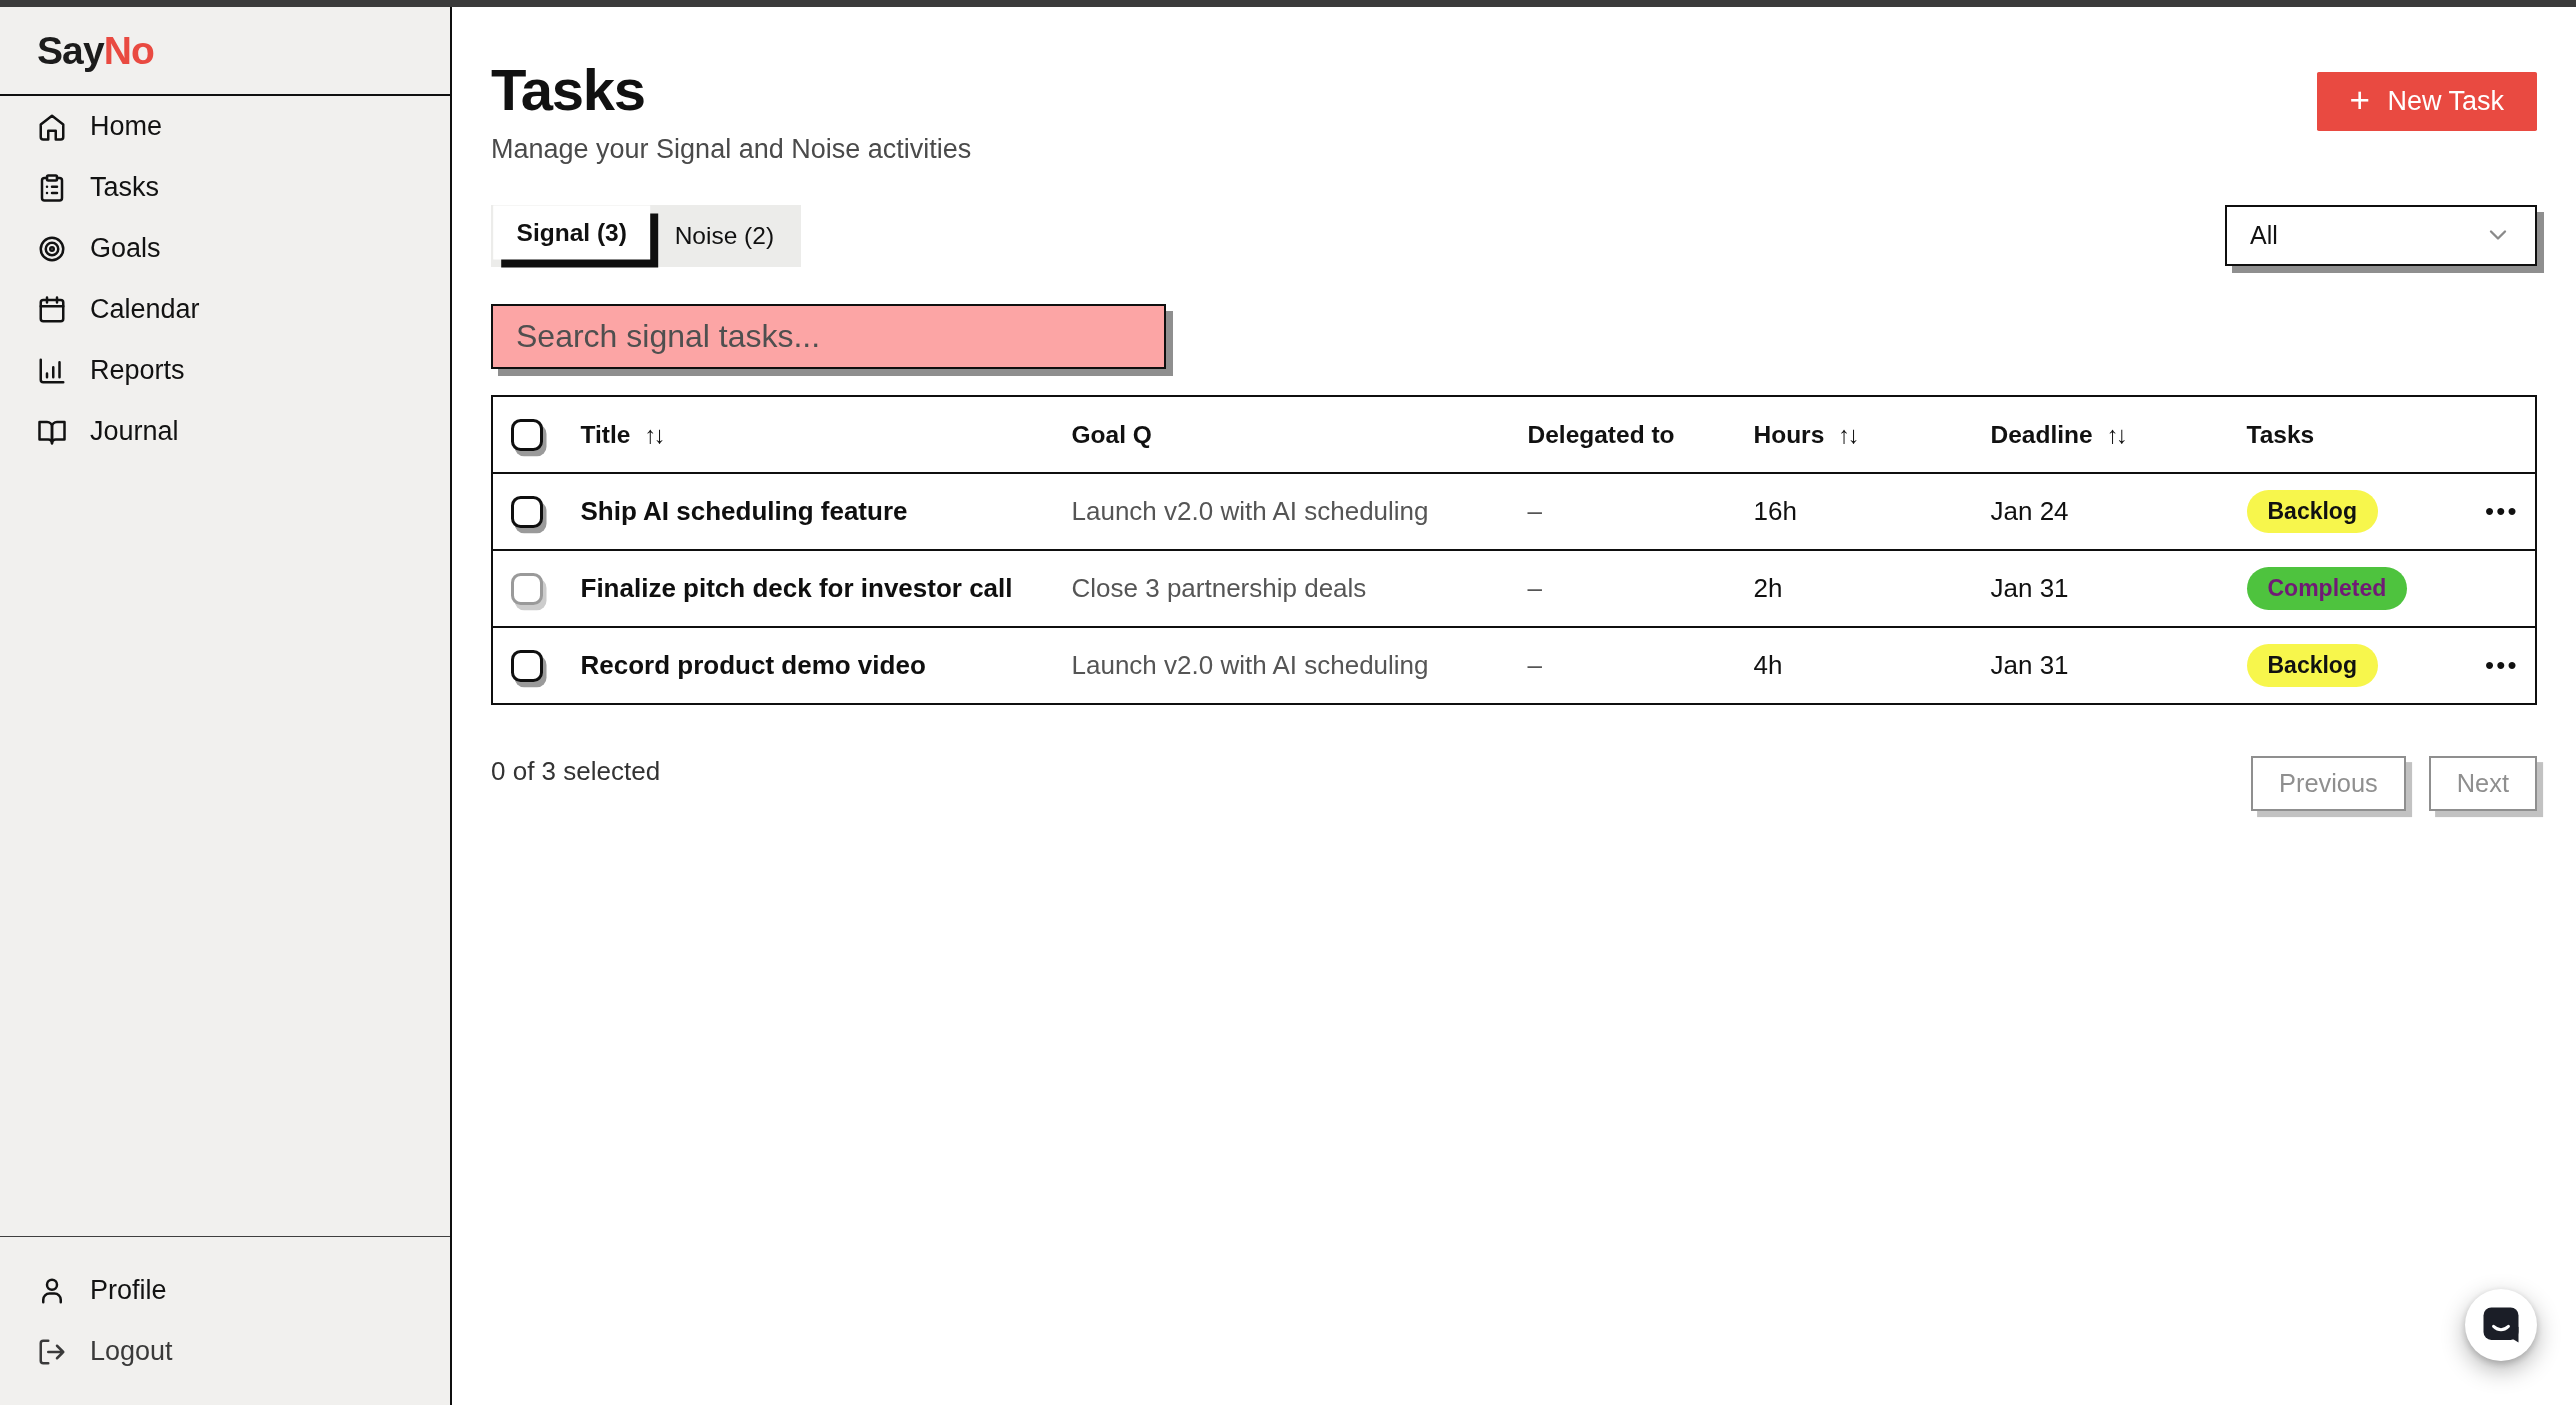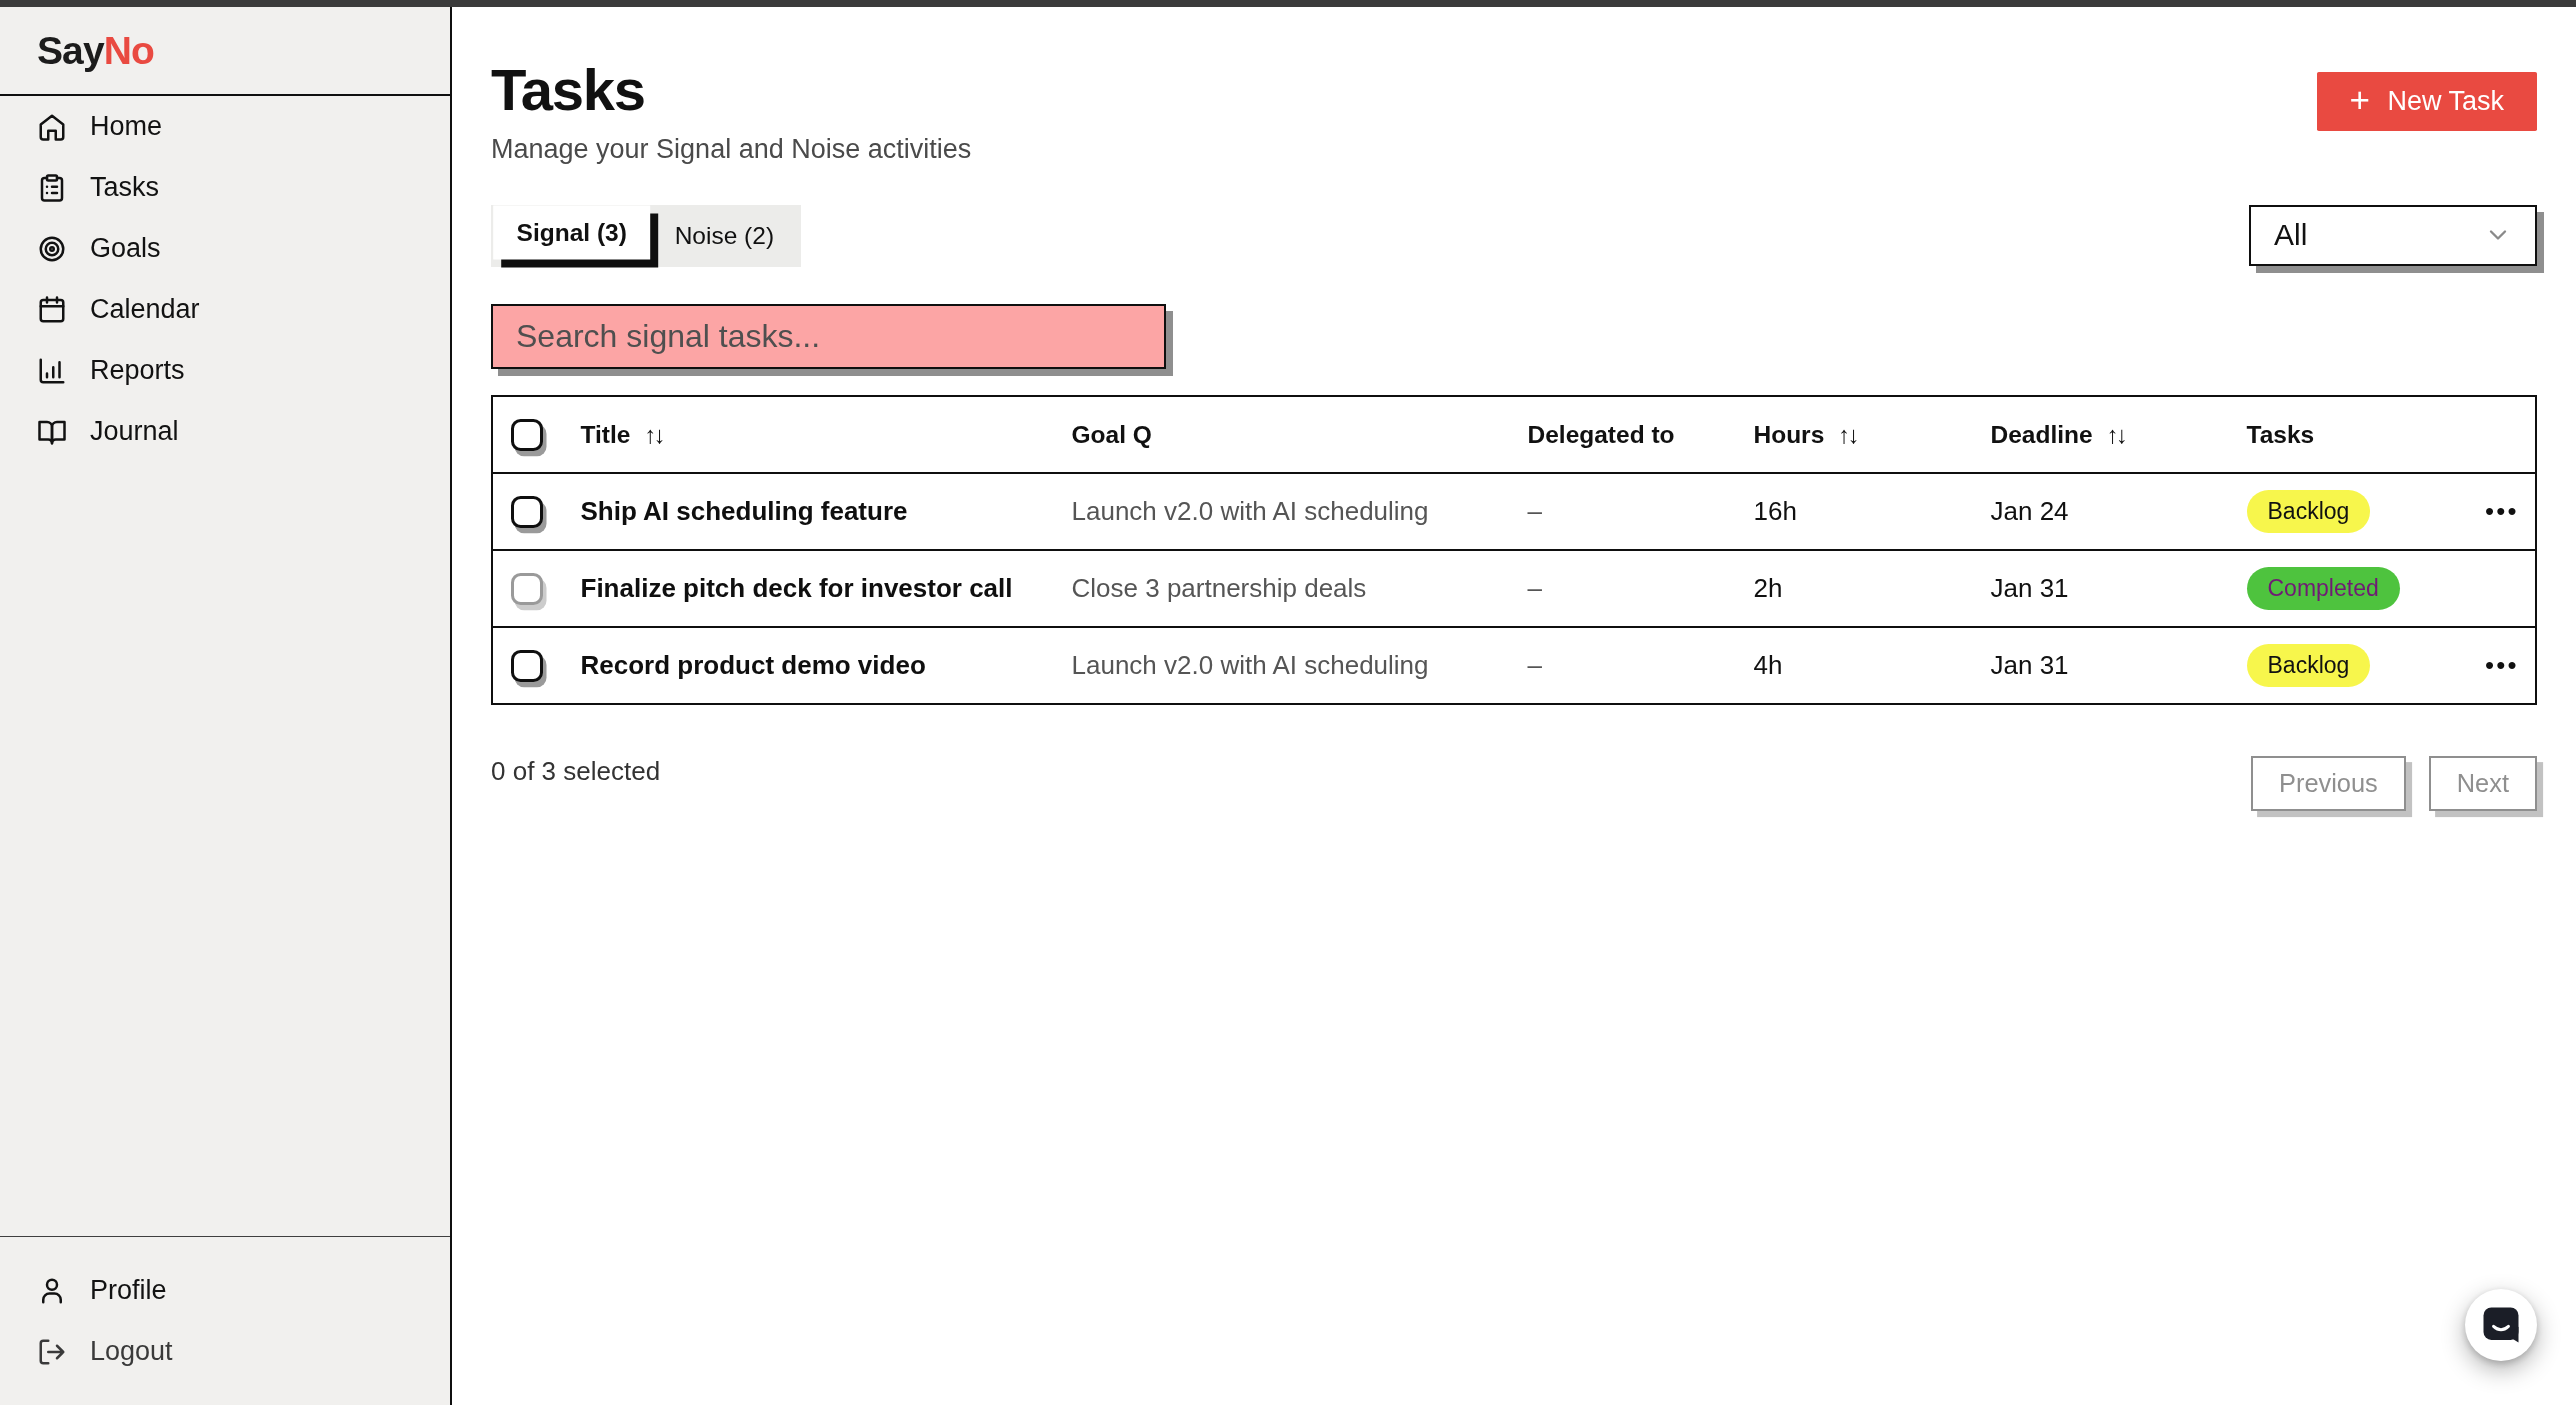--- a/index.html
+++ b/index.html
@@ -53,23 +53,23 @@
   .tab {
     border: none; background: transparent; font-family: inherit;
     font-size: 24.5px; color: #111; padding: 13px 23px; cursor: pointer;
   }
   .tab.active {
     background: #ffffff; font-weight: 600;
     box-shadow: 8px 8px 0 0 #0f0f0f;
     transform: translate(-1.8px, -3.5px);
   }
   .select {
-    width: 288px; height: 61px; background: #fff; border: 2.6px solid #0f0f0f;
+    width: 312px; height: 61px; background: #fff; border: 2.6px solid #0f0f0f;
     box-shadow: 7px 7px 0 0 #8f8f8f; display: flex; align-items: center;
-    justify-content: space-between; padding: 0 23px; font-size: 30px; cursor: pointer;
+    justify-content: space-between; padding: 0 23px; font-size: 25px; cursor: pointer;
   }
   .select svg { width: 28px; height: 28px; color: #8a8a8a; }
 
   .search {
     margin-top: 37px; width: 675px; height: 65px; border: 2.6px solid #0f0f0f;
     box-shadow: 7px 7px 0 0 #8f8f8f; font-size: 32px; padding: 12px 23px;
     font-family: inherit; color: #121212; background: #fca5a5; display: block;
     border-radius: 0; outline: none;
   }
   .search::placeholder { color: #4f4f4f; }
@@ -90,21 +90,21 @@
   .title-cell { font-weight: 600; color: #0f0f0f; }
   .goal-cell, .delegated-cell { color: #555555; }
   .hours-cell, .deadline-cell { color: #111; }
   .checkbox {
     width: 32px; height: 32px; border: 3.1px solid #0f0f0f; border-radius: 9.6px;
     background: #fff; box-shadow: 3.5px 5.3px 0 0 #9a9a9a; cursor: pointer;
   }
   .checkbox.muted { border-color: #9a9a9a; box-shadow: 3.5px 5.3px 0 0 #cccccc; }
   .badge {
     display: inline-block; padding: 8px 21px; border-radius: 875px;
-    font-size: 23px; font-weight: 400;
+    font-size: 23px; font-weight: 700;
   }
   .badge.yellow { background: #f7f64c; color: #111111; }
   .badge.green  { background: #4ec33e; color: #701a75; }
   .row-menu {
     border: none; background: transparent; font-size: 24.5px; letter-spacing: 2.6px;
     color: #111; cursor: pointer; font-weight: 700; padding: 8.8px;
   }
 
   .table-footer { margin-top: 51px; display: flex; justify-content: space-between; align-items: flex-start; }
   .selection-text { font-size: 26px; color: #333333; }

